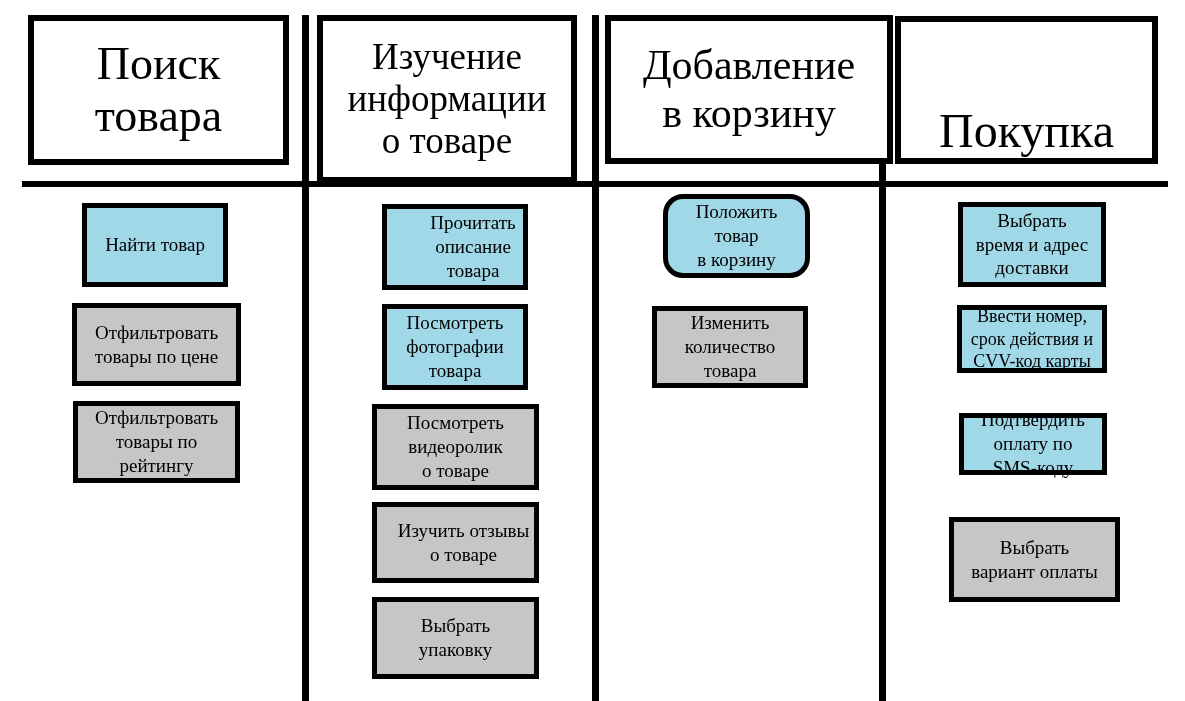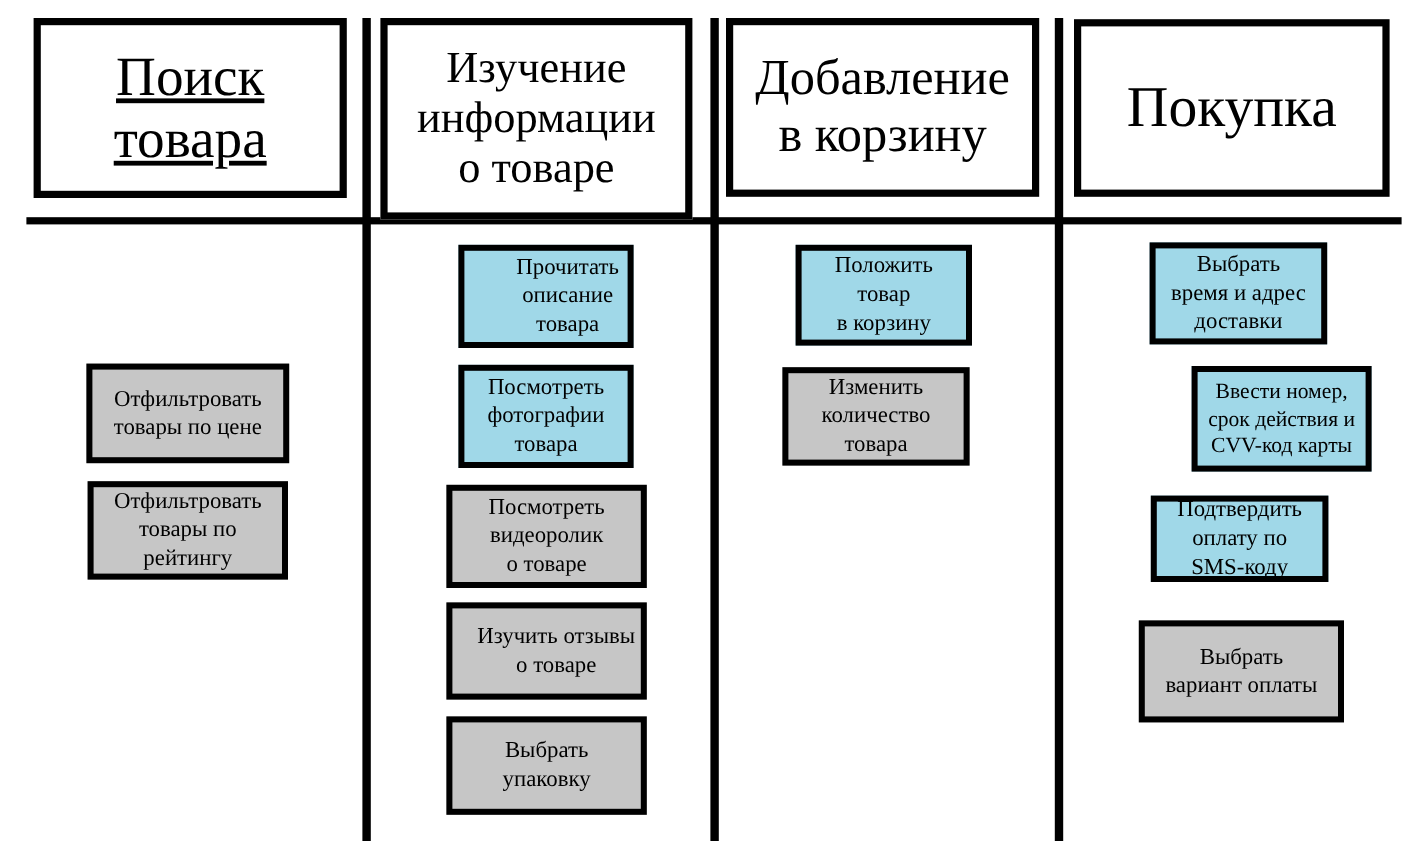--- a/index.html
+++ b/index.html
@@ -52,21 +52,21 @@
     text-align: center;
     font-size: 19px;
   }
   .card span {
     white-space: pre-line;
     line-height: 1.26;
     display: block;
   }
   .card.blue { background: var(--card-blue, #A0D8E8); }
   .card.gray { background: var(--card-gray, #C6C6C6); font-family: Liberation Serif, serif; }
-  .fs-h1 { font-size: 46px; text-decoration: underline; }
+  .fs-h1 { font-size: 46px; }
   .fs-h2 { font-size: 37px; }
   .fs-h3 { font-size: 42px; }
   .fs-h4 { font-size: 48px; }
 </style>
 </head>
 <body>
 
 <div class="canvas">
 
   <div class="vline" style="left:302px"></div>
@@ -77,28 +77,31 @@
 
   <div class="stage-header fs-h1" style="left:28px; top:15px; width:261px; height:150px;">
     <span>Поиск
 товара</span>
   </div>
   <div class="stage-header fs-h2" style="left:317px; top:15px; width:260px; height:168px;">
     <span>Изучение
 информации
 о товаре</span>
   </div>
-  <div class="stage-header fs-h3" style="left:605px; top:15px; width:261px; height:149px;">
+  <div class="stage-header fs-h3" style="left:605px; top:15px; width:288px; height:149px;">
     <span>Добавление
 в корзину</span>
   </div>
-  <div class="stage-header fs-h4" style="left:895px; top:16px; width:263px; height:148px;">
+  <div class="stage-header fs-h4" style="left:895px; top:16px; width:263px; height:148px;align-items:flex-end;">
     <span>Покупка</span>
   </div>
 
+  <div class="card blue" style="left:82px; top:203px; width:146px; height:84px;">
+    <span>Найти товар</span>
+  </div>
   <div class="card gray" style="left:72px; top:303px; width:169px; height:83px;">
     <span>Отфильтровать
 товары по цене</span>
   </div>
   <div class="card gray" style="left:73px; top:401px; width:167px; height:82px;">
     <span>Отфильтровать
 товары по
 рейтингу</span>
   </div>
 
@@ -119,42 +122,42 @@
   </div>
   <div class="card gray" style="left:372px; top:502px; width:167px; height:81px;padding-left:16px;">
     <span>Изучить отзывы
 о товаре</span>
   </div>
   <div class="card gray" style="left:372px; top:597px; width:167px; height:82px;">
     <span>Выбрать
 упаковку</span>
   </div>
 
-  <div class="card blue" style="left:663px; top:204px; width:147px; height:84px;">
+  <div class="card blue" style="left:663px; top:194px; width:147px; height:84px;border-radius:20px;">
     <span>Положить
 товар
 в корзину</span>
   </div>
   <div class="card gray" style="left:652px; top:306px; width:156px; height:82px;">
     <span>Изменить
 количество
 товара</span>
   </div>
 
   <div class="card blue" style="left:958px; top:202px; width:148px; height:85px;">
     <span>Выбрать
 время и адрес
 доставки</span>
   </div>
-  <div class="card blue" style="left:957px; top:305px; width:150px; height:88px; font-size:18px;margin-left:36px;">
+  <div class="card blue" style="left:957px; top:305px; width:150px; height:68px; font-size:18px;">
     <span>Ввести номер,
 срок действия и
 CVV-код карты</span>
   </div>
-  <div class="card blue" style="left:959px; top:413px; width:148px; height:72px;">
+  <div class="card blue" style="left:959px; top:413px; width:148px; height:62px;">
     <span>Подтвердить
 оплату по
 SMS-коду</span>
   </div>
   <div class="card gray" style="left:949px; top:517px; width:171px; height:85px;">
     <span>Выбрать
 вариант оплаты</span>
   </div>
 
 </div>

